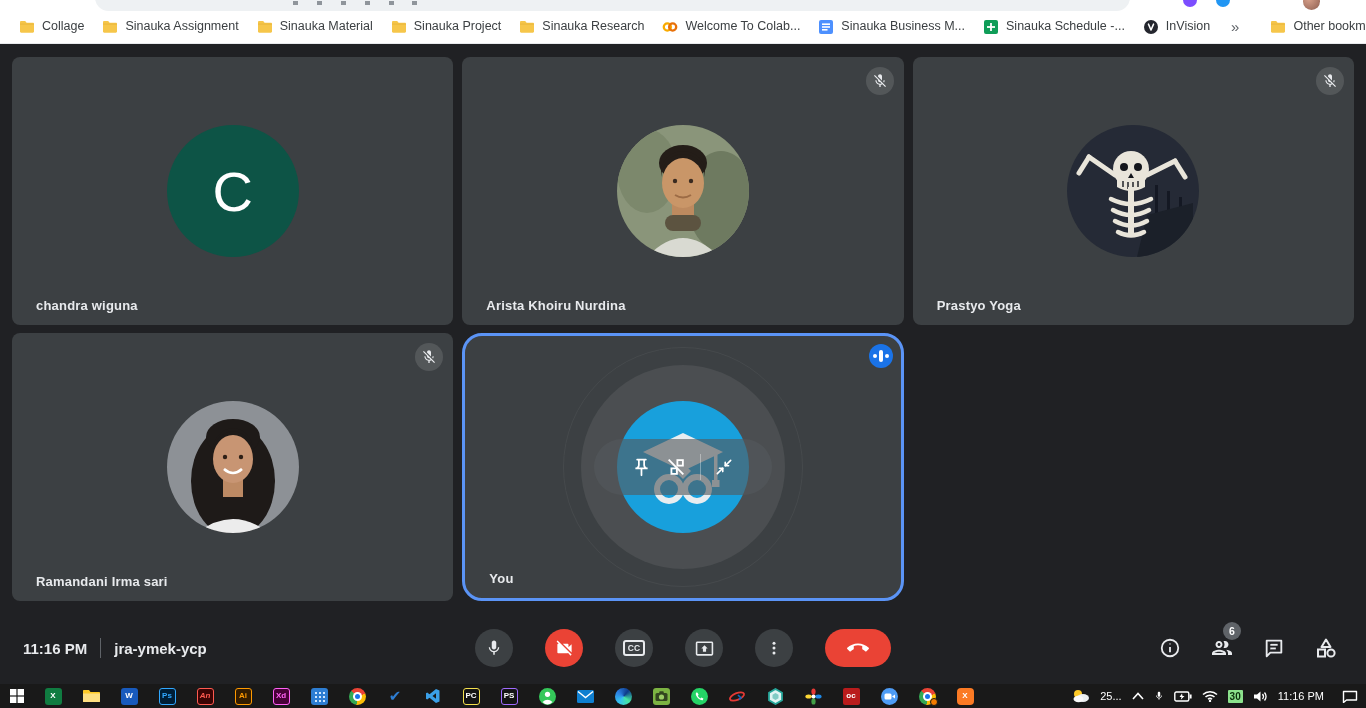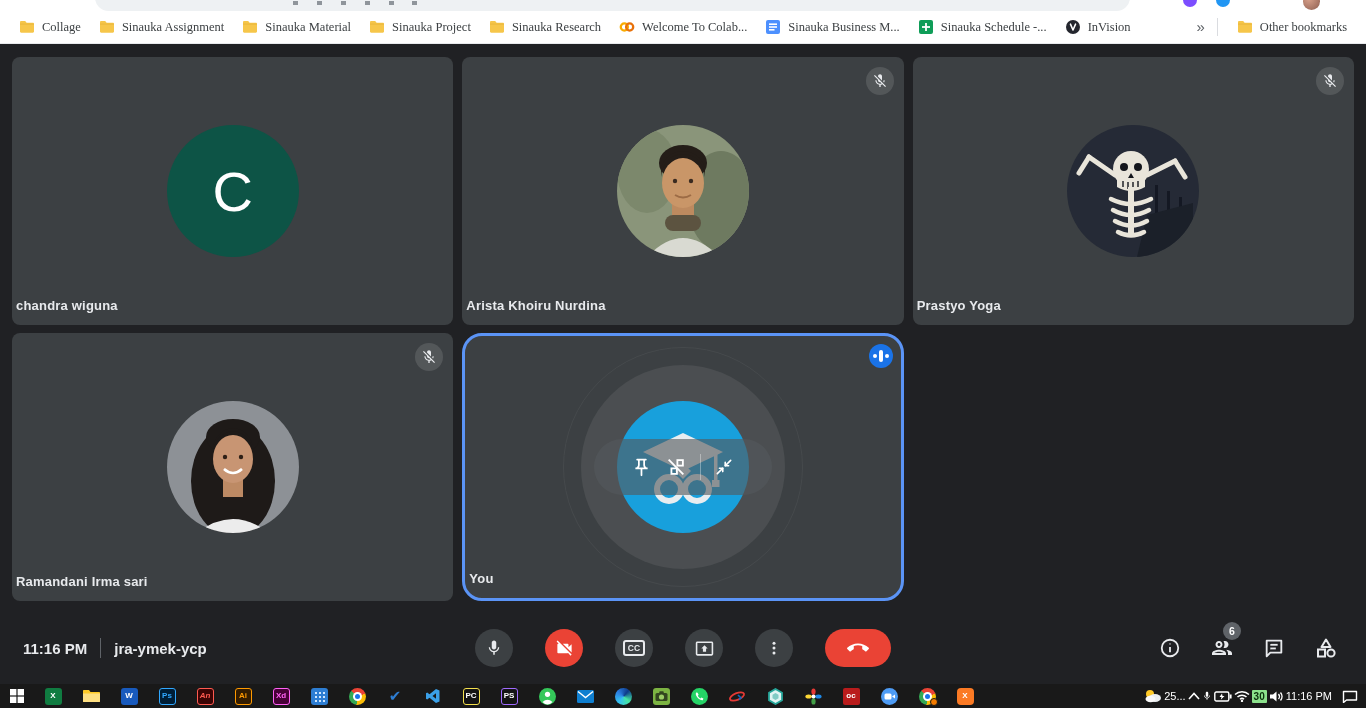--- a/index.html
+++ b/index.html
@@ -10,31 +10,31 @@
   .topstrip { position:relative; height:12px; background:#ffffff; overflow:hidden; }
   .omni { position:absolute; left:95px; width:1035px; top:-16px; height:27px; border-radius:14px; background:#eef1f3; }
   .frag { position:absolute; top:1px; width:5px; height:4px; background:#8f959b; }
   .picon { position:absolute; top:-7px; width:14px; height:14px; border-radius:50%; }
   .picon.p1 { background:#7c4dff; left:1183px; }
   .picon.p2 { background:#2196f3; left:1216px; }
   .picon.p3 { background:radial-gradient(circle at 35% 35%, #d7a08a, #8d5e50); left:1303px; width:17px; height:17px; }
 
   
   .bmbar { height:32px; background:#ffffff; display:flex; align-items:center; padding:0 10px 2px 10px; border-bottom:1px solid #e8eaed; }
-  .bm { display:flex; align-items:flex-end; gap:7px; padding:3px 9px; border-radius:12px; cursor:pointer;font-family:Liberation Serif, serif; }
+  .bm { display:flex; align-items:flex-start; gap:7px; padding:3px 9px; border-radius:12px; cursor:pointer; }
   .bm-label { font-size:12.5px; color:#3c4043; white-space:nowrap; }
   .fav { width:16px; height:16px; display:flex; align-items:center; justify-content:center; flex:0 0 auto; }
   .bm-overflow { margin-left:auto; color:#5f6368; font-size:15px; padding:0 12px; cursor:pointer; }
   .bm-divider { width:1px; height:18px; background:#dadce0; margin-right:10px; }
 
   
   .stage { height:568px; background:#202124; display:grid; grid-template-columns:repeat(3,1fr); grid-template-rows:1fr 1fr; gap:8px 9px; padding:13px 12px 11px 12px; }
   .tile { position:relative; background:#3c4043; border-radius:8px; overflow:hidden; }
   .tile.self { border:3px solid #5b94f6; border-radius:20px; }
-  .pname { position:absolute; left:4px; bottom:12px; color:#e8eaed; font-size:13px; font-weight:700; letter-spacing:.2px; }
+  .pname { position:absolute; left:24px; bottom:12px; color:#e8eaed; font-size:13px; font-weight:700; letter-spacing:.2px; }
   .avatar { position:absolute; left:50%; top:50%; transform:translate(-50%,-50%); width:132px; height:132px; border-radius:50%; overflow:hidden; }
   .avatar.initial { background:#0d5446; display:flex; align-items:center; justify-content:center; }
   .avatar.initial span { color:#ffffff; font-size:56px; font-weight:400; }
   .micoff { position:absolute; top:10px; right:10px; width:28px; height:28px; border-radius:50%; background:rgba(255,255,255,.12); display:flex; align-items:center; justify-content:center; }
   .halo { position:absolute; left:50%; top:50%; transform:translate(-50%,-50%); width:240px; height:240px; border-radius:50%; border:1px solid rgba(255,255,255,.05); }
   .ringbg { position:absolute; left:50%; top:50%; transform:translate(-50%,-50%); width:204px; height:204px; border-radius:50%; background:#4b4e51; }
   .audiobadge { position:absolute; top:8px; right:8px; width:24px; height:24px; border-radius:50%; background:#1a73e8; display:flex; align-items:center; justify-content:center; gap:2px; }
   .audiobadge .dot { width:4px; height:4px; border-radius:2px; background:#fff; }
   .audiobadge .bar { width:4px; height:12px; border-radius:2px; background:#fff; }
   .selfpill { position:absolute; left:50%; top:50%; transform:translate(-50%,-50%); width:178px; height:56px; border-radius:28px; background:rgba(84,88,92,.62); display:flex; align-items:center; justify-content:center; gap:13px; }
@@ -72,21 +72,21 @@
   .ic-cal { background:#2d7dd2; position:relative; }
   .ic-cal i { position:absolute; left:3px; top:3px; width:11px; height:11px;
       background-image:radial-gradient(#cfe6ff 1px, transparent 1.2px); background-size:4px 4px; }
   .chrome-ic { position:relative; width:17px; height:17px; border-radius:50%;
       background:conic-gradient(from -50deg, #ea4335 0 33%, #fbbc05 33% 66%, #34a853 66% 100%); }
   .chrome-ic .cwhite { position:absolute; left:4px; top:4px; width:9px; height:9px; border-radius:50%; background:#fff; }
   .chrome-ic .cblue { position:absolute; left:6px; top:6px; width:5px; height:5px; border-radius:50%; background:#1a73e8; }
   .check-ic { color:#2d7dd2; font-size:15px; font-weight:900; }
   .edge-ic { width:17px; height:17px; border-radius:50%; background:conic-gradient(from 220deg, #35c1f1, #2b7de0, #0d3a8a, #46e6a0, #35c1f1); }
   .badge-dot { position:absolute; right:8px; bottom:2px; width:8px; height:8px; border-radius:50%; background:#f57c00; border:1px solid #191919; }
-  .tray { margin-left:auto; display:flex; align-items:center; gap:2px; padding-right:8px; height:100%; }
+  .tray { margin-left:auto; display:flex; align-items:center; gap:10px; padding-right:8px; height:100%; }
   .tray .txt { color:#fff; font-size:11px; white-space:nowrap; }
   .batt40 { background:#8ce28c; color:#0c300c; font-size:10px; font-weight:700; padding:0 2px; border-radius:1px; line-height:13px; }
   svg { display:block; }
 </style>
 </head>
 <body>
 
 <div class="screen">
 
   <div class="topstrip">

